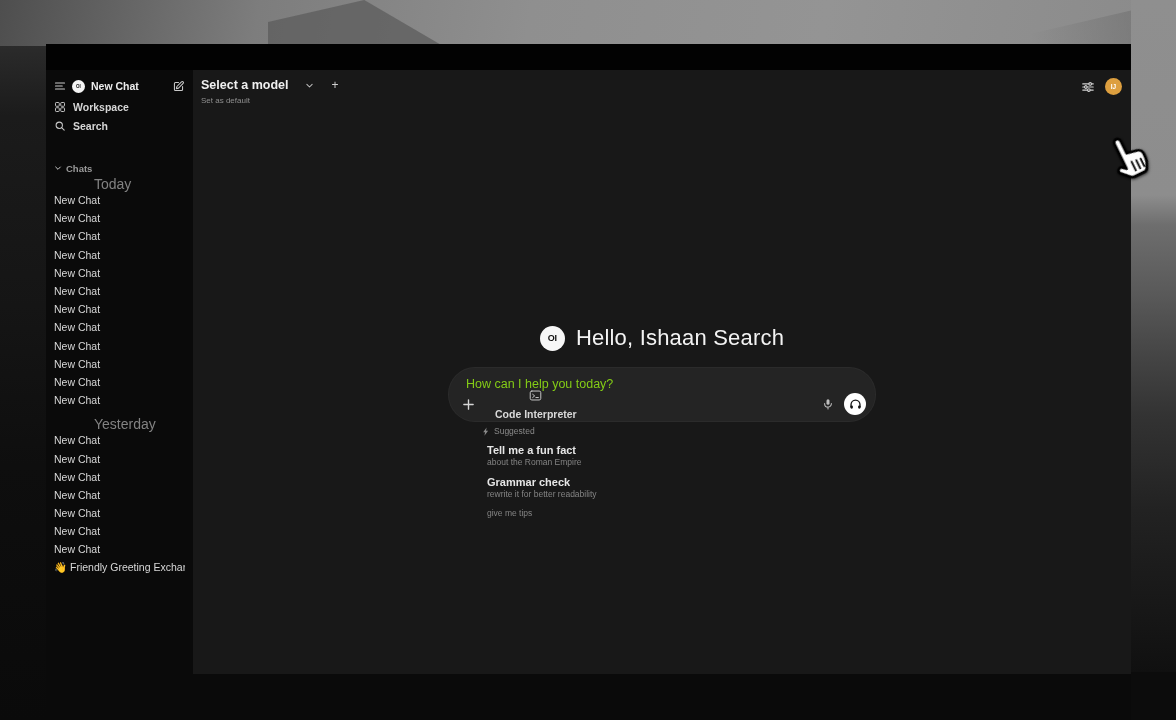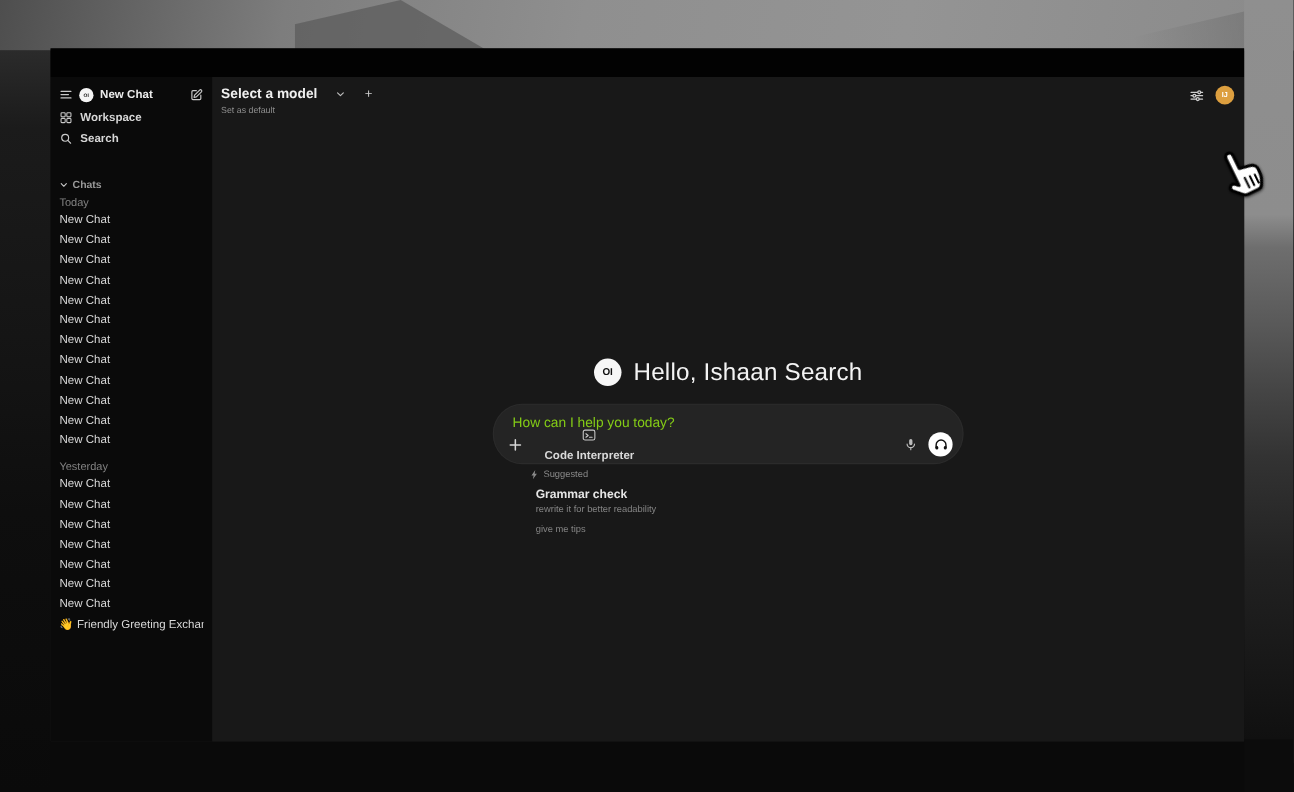--- a/index.html
+++ b/index.html
@@ -34,21 +34,21 @@
     padding:5px 8px 0 8px; color:#d0d0d0; }
   .sb-header { display:flex; align-items:center; height:22px; gap:6px; }
   .sb-logo { width:13px; height:13px; border-radius:50%; background:#f5f5f5; color:#111;
     font-size:4.5px; font-weight:700; display:flex; align-items:center; justify-content:center; letter-spacing:.2px; }
   .sb-title { font-size:10.5px; font-weight:700; color:#ececec; flex:1; }
   .icon { color:#c9c9c9; }
   .sb-nav-item { display:flex; align-items:center; gap:7px; height:19px; font-size:10.5px;
     font-weight:600; color:#d6d6d6; cursor:pointer; }
   .sb-chats-label { display:flex; align-items:center; gap:4px; margin-top:26px; height:14px;
     font-size:9.5px; font-weight:600; color:#9a9a9a; }
-  .sb-date { font-size:10px; color:#828282; height:14px; margin-top:2px; display:flex; align-items:center; }
+  .sb-date { font-size:14px; color:#828282; height:14px; margin-top:2px; display:flex; align-items:center;margin-left:40px; }
   .sb-date.second { margin-top:8px; }
   .sb-chat-item { height:18.2px; display:flex; align-items:center; font-size:10.5px; color:#d8d8d8;
     white-space:nowrap; overflow:hidden; cursor:pointer; }
 
   
   .main { position:absolute; left:147px; top:26px; right:0; bottom:0; background:#181818; }
   .model-header { position:absolute; left:8px; top:8px; }
   .model-row { display:flex; align-items:center; gap:16px; font-size:12.5px; font-weight:700; color:#f0f0f0; cursor:pointer; }
   .model-plus { color:#cfcfcf; font-size:12px; font-weight:400; margin-left:2px; cursor:pointer; }
   .set-default { font-size:8px; color:#8f8f8f; margin-top:4px; cursor:pointer; }
@@ -308,20 +308,24 @@
         <div class="sugg-label">
           <span class="icon">
             <svg width="8" height="9" viewBox="0 0 10 12" fill="#8a8a8a">
               <path d="M5.8.5L1.2 7h2.6l-.9 4.5L7.8 5H5.1z"></path>
               </svg>
           </span>
           <span>Suggested</span>
         </div>
         <div class="sugg-list">
 
+            <div class="sugg-item">
+              <div class="sugg-title">Tell me a fun fact</div>
+              <div class="sugg-sub">about the Roman Empire</div>
+            </div>
 
             <div class="sugg-item">
               <div class="sugg-title">Grammar check</div>
               <div class="sugg-sub">rewrite it for better readability</div>
             </div>
 
             <div class="sugg-item">
               <div class="sugg-sub">give me tips</div>
             </div>
           </div>

